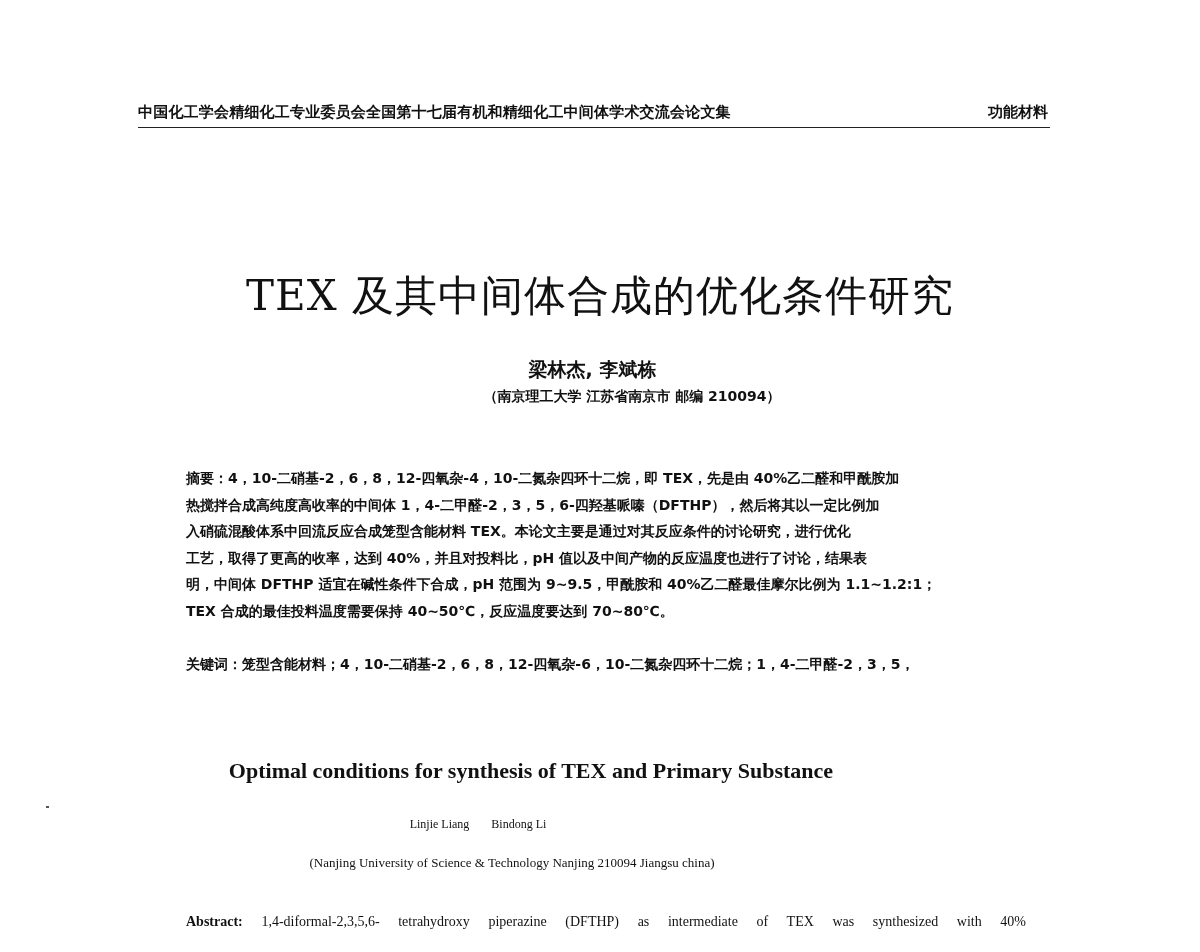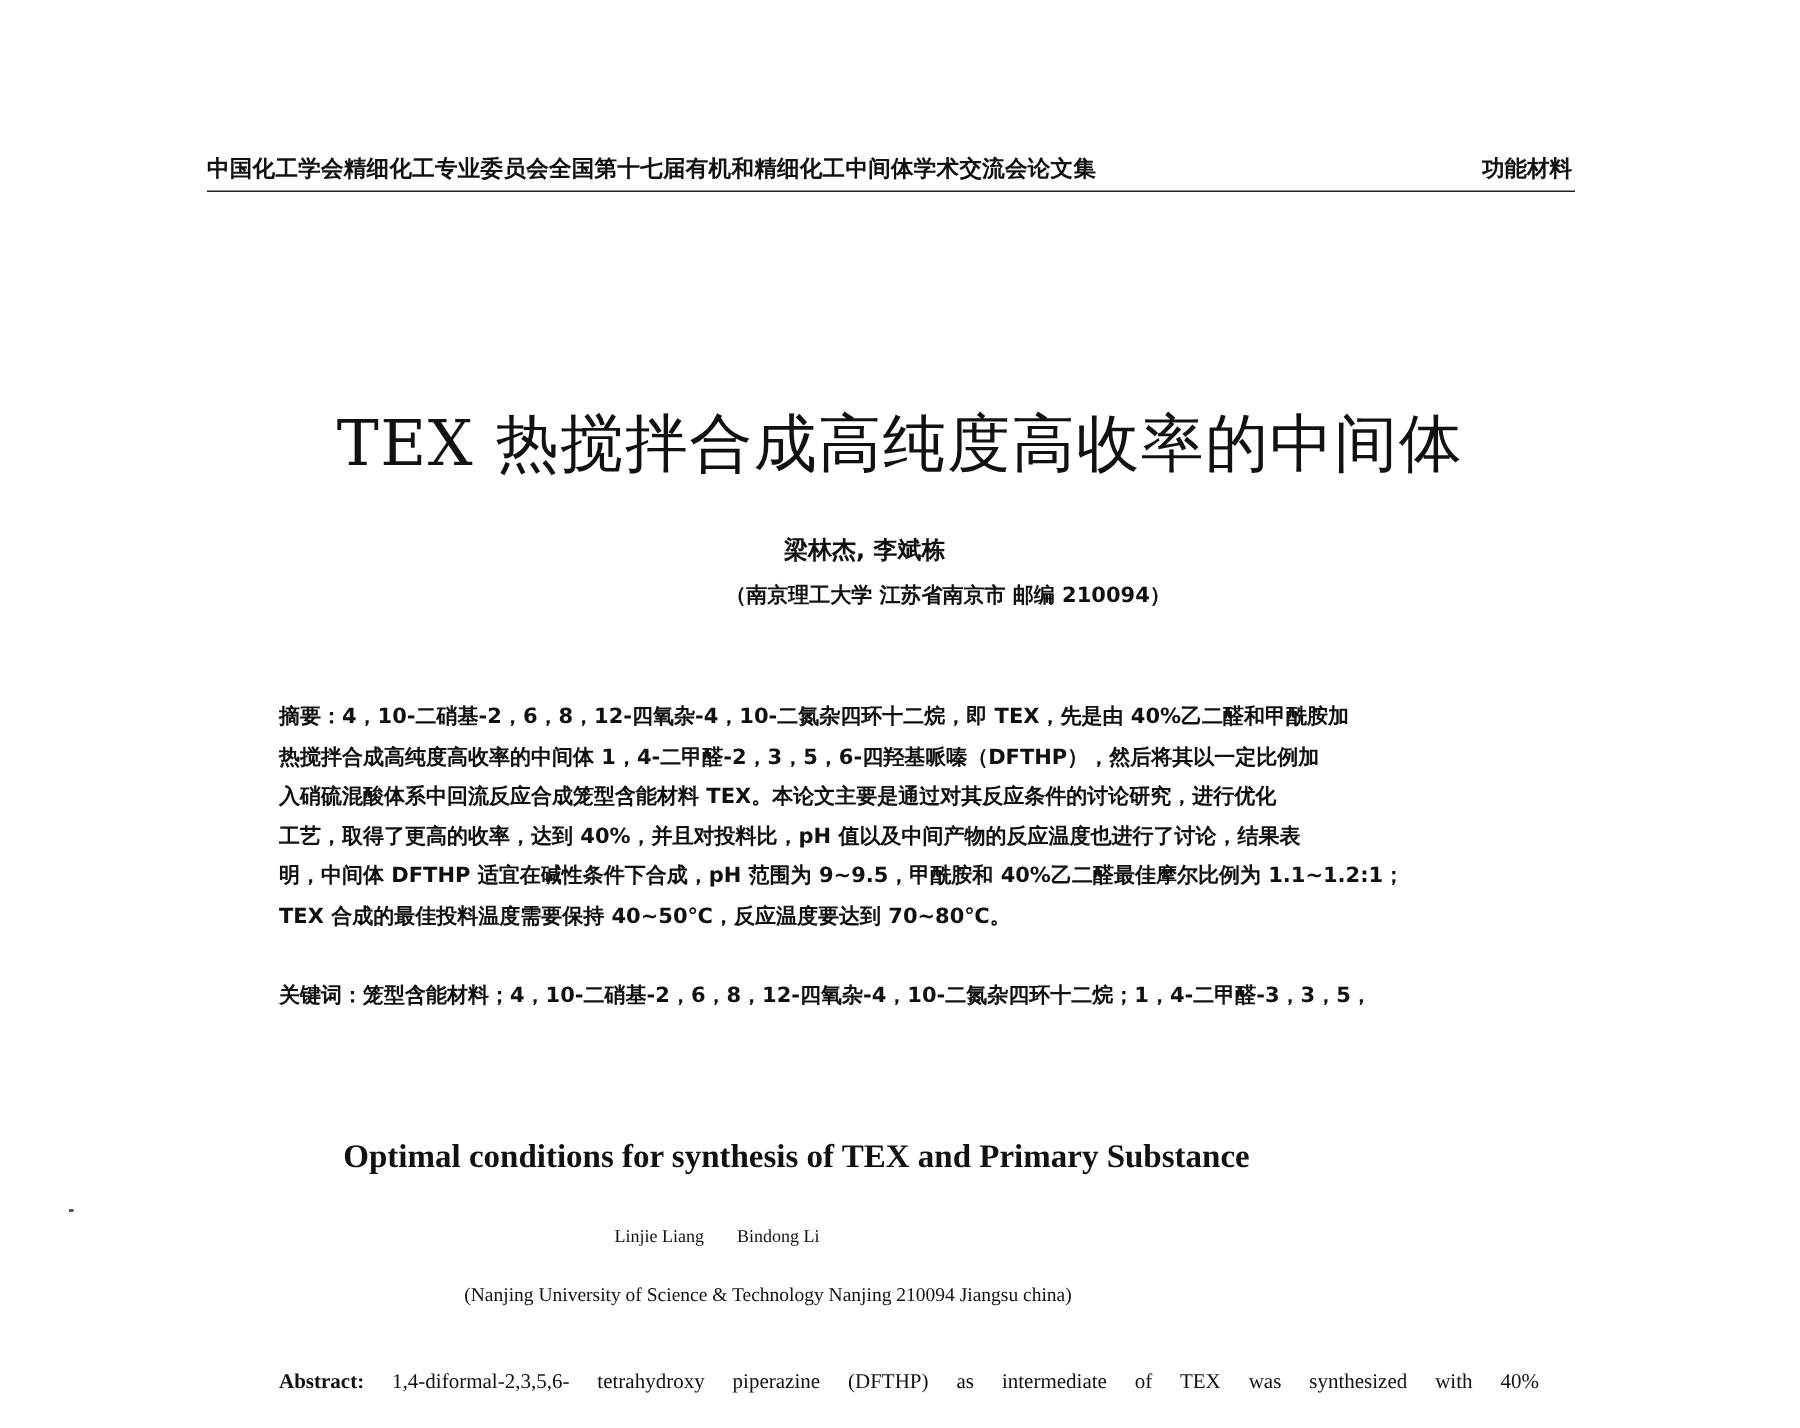--- a/index.html
+++ b/index.html
@@ -1,56 +1,56 @@
 <!DOCTYPE html>
 <html><head>
 <meta charset="utf-8">
 <style>
   html, body { margin:0; padding:0; background:#ffffff; }
   body { width:1200px; height:952px; position:relative; overflow:hidden; color:#111; font-family:"DejaVu Serif", serif; }
   .running-head { position:absolute; left:138px; top:103px; width:912px; height:24px; border-bottom:1.5px solid #222; }
   .running-head .left { position:absolute; left:0; top:0; font-size:15px; font-weight:bold; font-family:"DejaVu Sans", sans-serif; letter-spacing:0.2px; }
   .running-head .right { position:absolute; right:2px; top:0; font-size:15px; font-weight:bold; font-family:"DejaVu Sans", sans-serif; }
   .title-cn { position:absolute; left:0; width:1200px; top:268px; text-align:center; font-size:42px; font-family:"DejaVu Serif", serif; letter-spacing:1px; }
-  .authors-cn { position:absolute; left:0; width:1153px; top:357px; text-align:center; font-size:16px; font-weight:bold; font-family:"DejaVu Sans", sans-serif; }
+  .authors-cn { position:absolute; left:0; width:1153px; top:357px; text-align:center; font-size:19px; font-weight:bold; font-family:"DejaVu Sans", sans-serif;padding-left:16px; }
   .affil-cn { position:absolute; left:0; width:1200px; top:388px; text-align:center; font-size:14px; font-weight:bold; font-family:"DejaVu Sans", sans-serif;padding-left:32px; }
   .abstract-cn { position:absolute; left:186px; width:840px; top:465px; font-size:14px; font-weight:bold; line-height:26.5px; font-family:"DejaVu Sans", sans-serif; text-align:justify; }
   .abstract-cn p { margin:0; }
   .keywords-cn { position:absolute; left:186px; width:840px; top:651px; font-size:14px; font-weight:bold; line-height:26.5px; font-family:"DejaVu Sans", sans-serif; }
   .title-en { position:absolute; left:0; width:1062px; top:758px; text-align:center; font-size:22px; font-weight:bold; font-family:"Liberation Serif", serif; }
   .authors-en { position:absolute; left:0; width:956px; top:817px; text-align:center; font-size:12px; font-family:"Liberation Serif", serif; }
   .affil-en { position:absolute; left:0; width:1024px; top:855px; text-align:center; font-size:13px; font-family:"Liberation Serif", serif; }
   .abstract-en { position:absolute; left:186px; width:840px; top:914px; font-size:14px; font-family:"Liberation Serif", serif; text-align:justify; text-align-last:justify; }
   .abstract-en .label { font-weight:bold; }
   .speck { position:absolute; left:46px; top:806px; width:3px; height:2px; background:#555; }
   .sp { display:inline-block; width:22px; }
 </style>
 </head>
 <body>
 
 <div class="running-head">
   <span class="left">中国化工学会精细化工专业委员会全国第十七届有机和精细化工中间体学术交流会论文集</span>
   <span class="right">功能材料</span>
 </div>
 
-<div class="title-cn">TEX 热搅拌合成高纯度高收率的中间体</div>
+<div class="title-cn">TEX 及其中间体合成的优化条件研究</div>
 <div class="authors-cn">梁林杰, 李斌栋</div>
 <div class="affil-cn">（南京理工大学 江苏省南京市 邮编 210094）</div>
 
 <div class="abstract-cn">
   <p>摘要：4，10-二硝基-2，6，8，12-四氧杂-4，10-二氮杂四环十二烷，即 TEX，先是由 40%乙二醛和甲酰胺加</p>
   <p>热搅拌合成高纯度高收率的中间体 1，4-二甲醛-2，3，5，6-四羟基哌嗪（DFTHP），然后将其以一定比例加</p>
   <p>入硝硫混酸体系中回流反应合成笼型含能材料 TEX。本论文主要是通过对其反应条件的讨论研究，进行优化</p>
   <p>工艺，取得了更高的收率，达到 40%，并且对投料比，pH 值以及中间产物的反应温度也进行了讨论，结果表</p>
   <p>明，中间体 DFTHP 适宜在碱性条件下合成，pH 范围为 9~9.5，甲酰胺和 40%乙二醛最佳摩尔比例为 1.1~1.2:1；</p>
   <p>TEX 合成的最佳投料温度需要保持 40~50℃，反应温度要达到 70~80℃。</p>
 </div>
 
 <div class="keywords-cn">
-  <p style="margin:0">关键词：笼型含能材料；4，10-二硝基-2，6，8，12-四氧杂-4，10-二氮杂四环十二烷；1，4-二甲醛-3，3，5，</p>
+  <p style="margin:0">关键词：笼型含能材料；4，10-二硝基-2，6，8，12-四氧杂-6，10-二氮杂四环十二烷；1，4-二甲醛-2，3，5，</p>
 </div>
 
 <div class="title-en">Optimal conditions for synthesis of TEX and Primary Substance</div>
 <div class="authors-en">
   <span>Linjie Liang</span><span class="sp"></span><span>Bindong Li</span>
 </div>
 <div class="affil-en">(Nanjing University of Science &amp; Technology Nanjing 210094 Jiangsu china)</div>
 
 <div class="abstract-en">
   <span class="label">Abstract:</span><span> 1,4-diformal-2,3,5,6- tetrahydroxy piperazine (DFTHP) as intermediate of TEX was synthesized with 40%</span>

